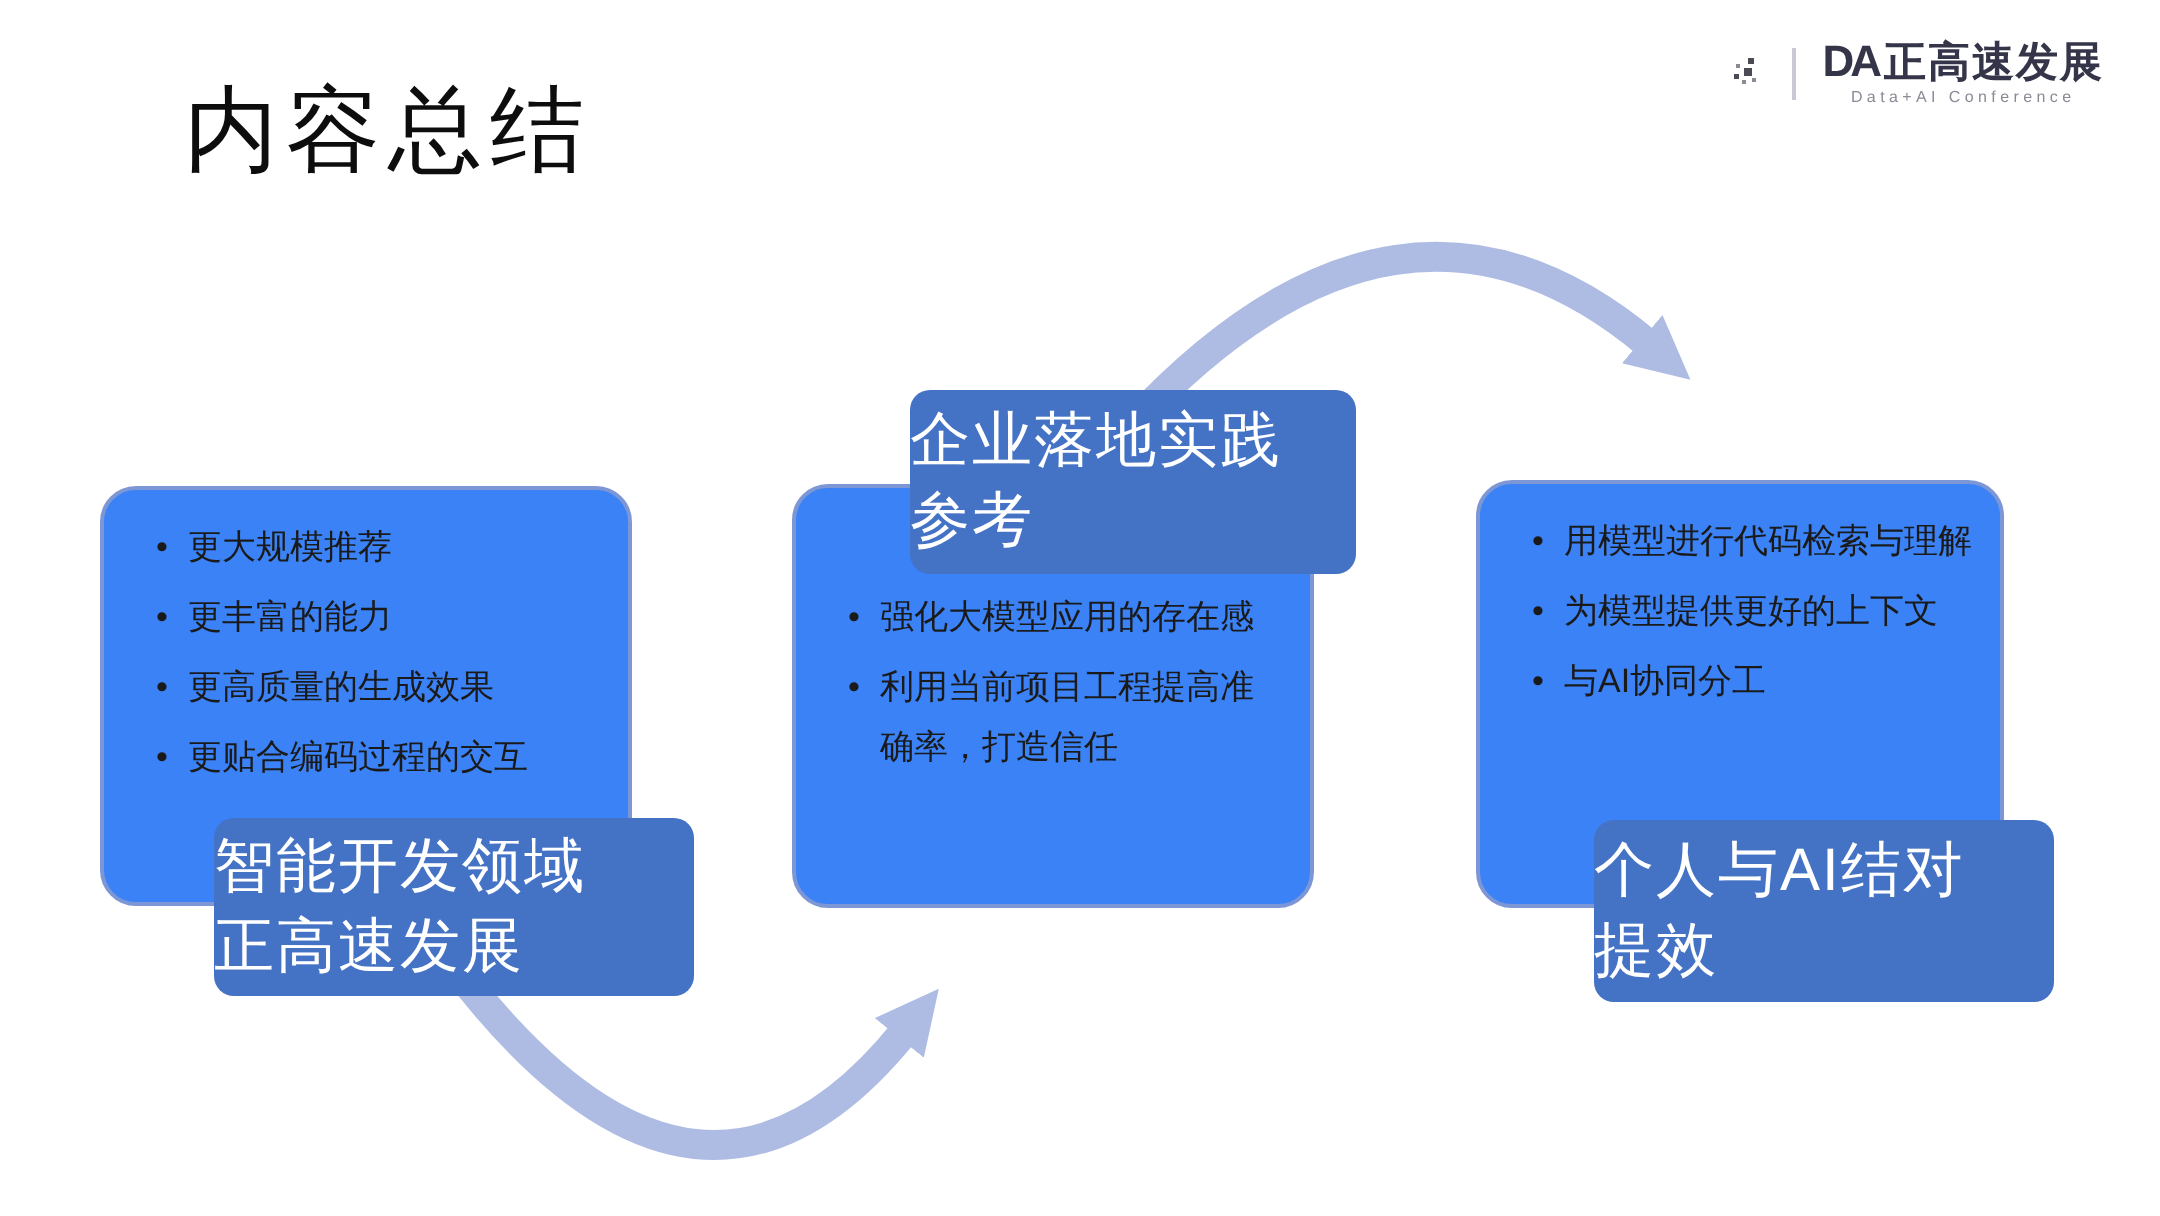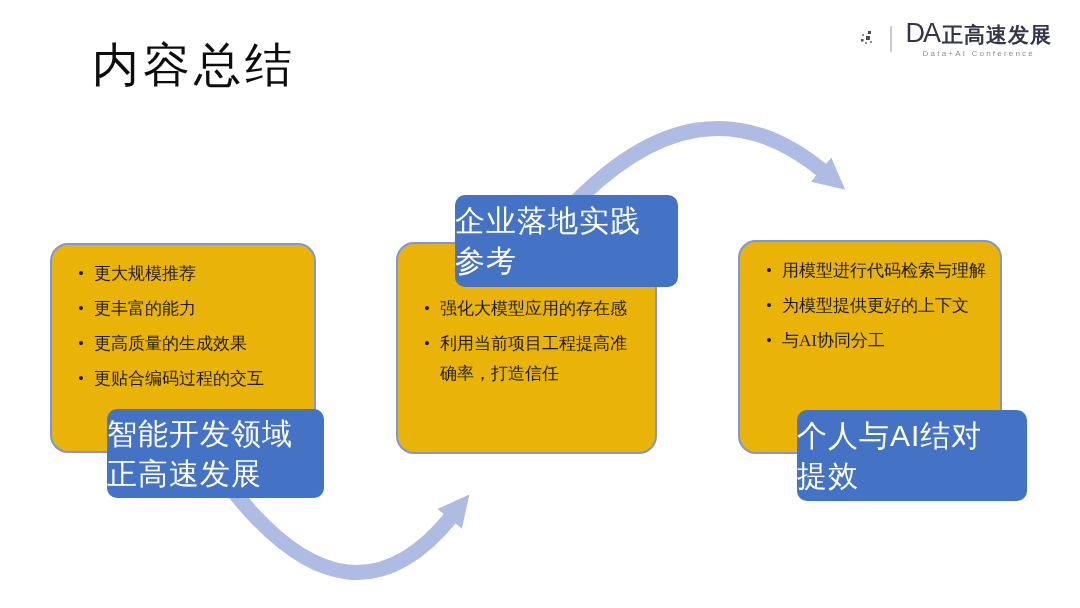--- a/index.html
+++ b/index.html
@@ -15,48 +15,48 @@
     font-size:47px; font-weight:500; letter-spacing:4px; color:#0d0d0d;
   }
 
   
   .header { position:absolute; top:20px; right:28px; display:flex; align-items:center; gap:13px; }
   .datafun { display:flex; align-items:center; gap:3px; color:#4B4B55; }
   .datafun-text { font-size:24px; font-weight:700; font-style:italic; letter-spacing:0.5px; }
   .logo-sep { width:2px; height:26px; background:#C9C9D3; }
   .conf { display:flex; flex-direction:column; align-items:center; color:#35354A; line-height:1; }
   .conf-row { display:flex; align-items:baseline; gap:3px; }
-  .conf-da { font-size:27px; font-weight:400; letter-spacing:-2px; }
+  .conf-da { font-size:22px; font-weight:700; letter-spacing:-2px; }
   .conf-name { font-size:21px; font-weight:700; letter-spacing:1px; }
   .conf-sub { font-size:8px; letter-spacing:2.2px; color:#8A8A96; margin-top:3px; }
 
   
   .card {
-    position:absolute; background:#eab308; border:2px solid #7D97D6;
-    border-radius:18px; box-sizing:border-box; z-index:1;font-family:Liberation Serif, serif;
+    position:absolute; background:#3b82f6; border:2px solid #7D97D6;
+    border-radius:18px; box-sizing:border-box; z-index:1;
   }
   .card1 { left:50px;  top:243px; width:266px; height:210px; }
   .card2 { left:396px; top:242px; width:261px; height:212px; }
   .card3 { left:738px; top:240px; width:264px; height:214px; }
   .card ul { list-style:none; margin:0; padding:14px 8px 0 24px; }
   .card li {
     position:relative; padding-left:18px; font-size:17px; line-height:30px;
     margin-bottom:5px; color:#1a1a1a;
   }
   .card li::before { content:"•"; position:absolute; left:2px; top:0; color:#1a1a1a; }
   .card2 ul { padding-top:50px; padding-right:12px; }
 
   
   .stage-label {
     position:absolute; background:#4472C4; border-radius:10px; color:#ffffff;
     text-align:left; z-index:3; display:flex; flex-direction:column;
     justify-content:center; box-sizing:border-box;
   }
   .stage-label .line { display:block; font-size:30px; line-height:40px; letter-spacing:1px; }
-  .label1 { left:107px; top:409px; width:217px; height:89px; }
+  .label1 { left:107px; top:409px; width:240px; height:89px; }
   .label2 { left:455px; top:195px; width:223px; height:92px; }
   .label3 { left:797px; top:410px; width:230px; height:91px; }
 
   
   .arrows { position:absolute; left:0; top:0; z-index:2; pointer-events:none; }
 </style>
 </head>
 <body>
 
 <div class="slide">

